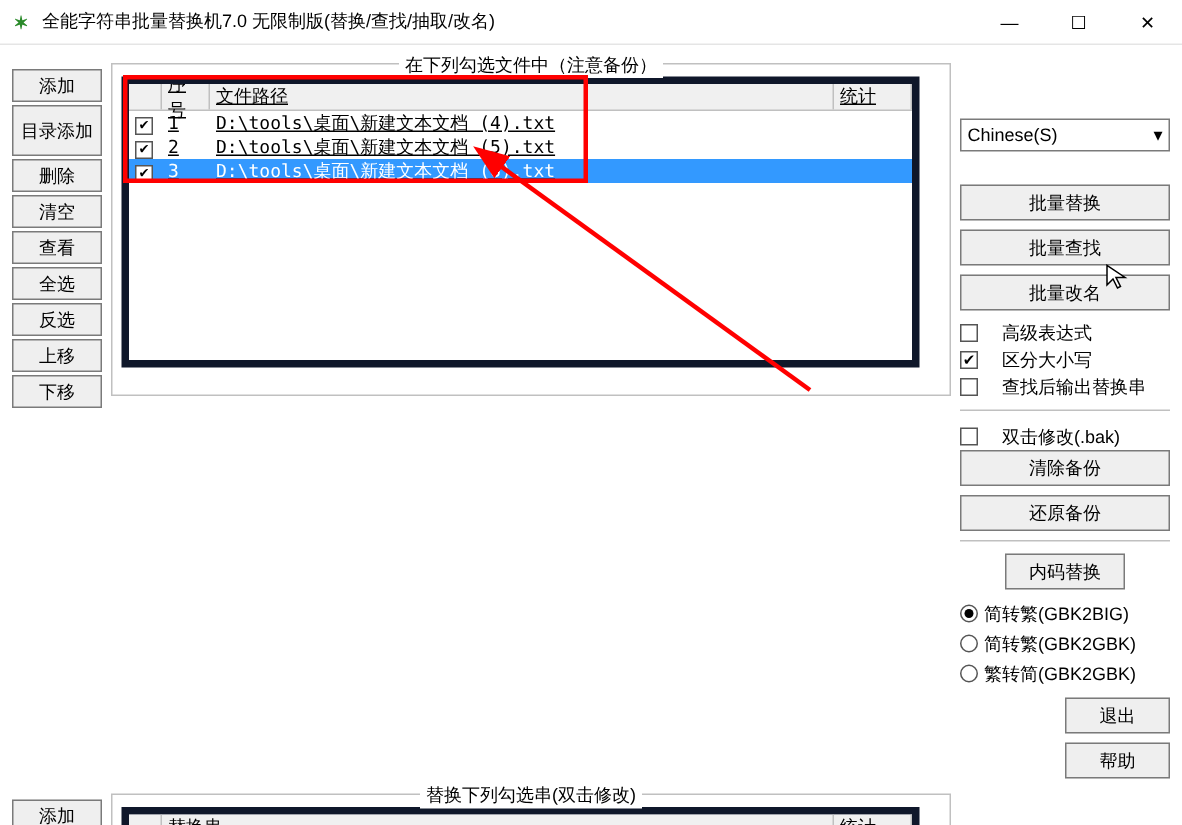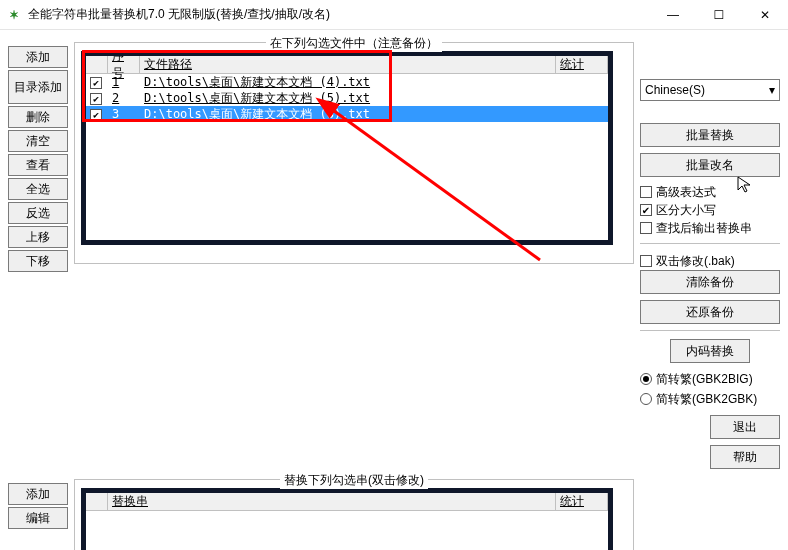--- a/index.html
+++ b/index.html
@@ -26,21 +26,21 @@
   .tbody { font-family:"SimSun","宋体",monospace; }
   .row { display:flex; height:16px; align-items:center; }
   .cell { padding:0 4px; overflow:hidden; white-space:nowrap; }
   .chk { width:12px; height:12px; border:1px solid #555; display:inline-flex; align-items:center; justify-content:center; margin-right:2px; font-size:10px; line-height:1; }
   .row.sel { background:#3399ff; color:#fff; }
   .row.sel .chk { background:#fff; color:#000; }
   .redbox { position:absolute; border:3px solid red; pointer-events:none; }
   .arrow-svg { position:absolute; pointer-events:none; }
   .rightcol .select { width:100%; height:22px; border:1px solid #7a7a7a; background:#fff; display:flex; align-items:center; padding:0 4px; justify-content:space-between; }
   .rightcol .bigbtn { border:1px solid #7a7a7a; background:#efefef; height:24px; display:flex; align-items:center; justify-content:center; margin-bottom:6px; }
-  .checkbox-row { display:flex; align-items:center; gap:4px; height:18px; }
+  .checkbox-row { display:flex; align-items:center; gap:16px; height:18px; }
   .checkbox-row .box { width:12px; height:12px; border:1px solid #555; display:inline-flex; align-items:center; justify-content:center; font-size:10px; }
   .radio-row { display:flex; align-items:center; gap:4px; height:20px; }
   .radio-row .dot { width:12px; height:12px; border:1px solid #555; border-radius:50%; display:inline-flex; align-items:center; justify-content:center; }
   .radio-row .dot.inner::after { content:""; width:6px; height:6px; background:#000; border-radius:50%; }
   fieldset.sep { border:none; border-top:1px solid #c0c0c0; margin:6px 0 4px 0; padding:4px 0 0 0; }
   .cursor-svg { position:absolute; pointer-events:none; }
   .col-chk { width:22px; }
   .col-seq { width:32px; }
   .col-path { flex:1; }
   .col-stat { width:52px;text-align:right; }
@@ -113,20 +113,21 @@
       <div class="redbox" style="left:8px; top:14px; width:310px; height:72px;"></div>
     </div>
 
     <div class="rightcol" style="position:relative; top:4px;margin-top:39px;">
       <div class="select">
         <span>Chinese(S)</span>
         <span>▾</span>
       </div>
       <div style="height:22px;"></div>
       <div class="bigbtn">批量替换</div>
+      <div class="bigbtn">批量查找</div>
       <div class="bigbtn">批量改名</div>
 
       <div class="checkbox-row">
         <span class="box" id="chk-adv"></span>
         <span>高级表达式</span>
       </div>
       <div class="checkbox-row">
         <span class="box" id="chk-case">✔</span>
         <span>区分大小写</span>
       </div>
@@ -146,20 +147,24 @@
       <fieldset class="sep"></fieldset>
       <div class="bigbtn" style="width:80px; margin:0 auto 6px auto;">内码替换</div>
       <div id="radio-list">
           <div class="radio-row">
             <span class="dot inner"></span>
             <span>简转繁(GBK2BIG)</span>
           </div>
           <div class="radio-row">
             <span class="dot"></span>
             <span>简转繁(GBK2GBK)</span>
+          </div>
+          <div class="radio-row">
+            <span class="dot"></span>
+            <span>繁转简(GBK2GBK)</span>
           </div>
         </div>
 
       <div style="height:6px;"></div>
       <div class="bigbtn" style="width:70px; margin-left:auto;">退出</div>
       <div class="bigbtn" style="width:70px; margin-left:auto;">帮助</div>
     </div>
   </div>
 
   <div class="layout" style="margin-top:2px;">

